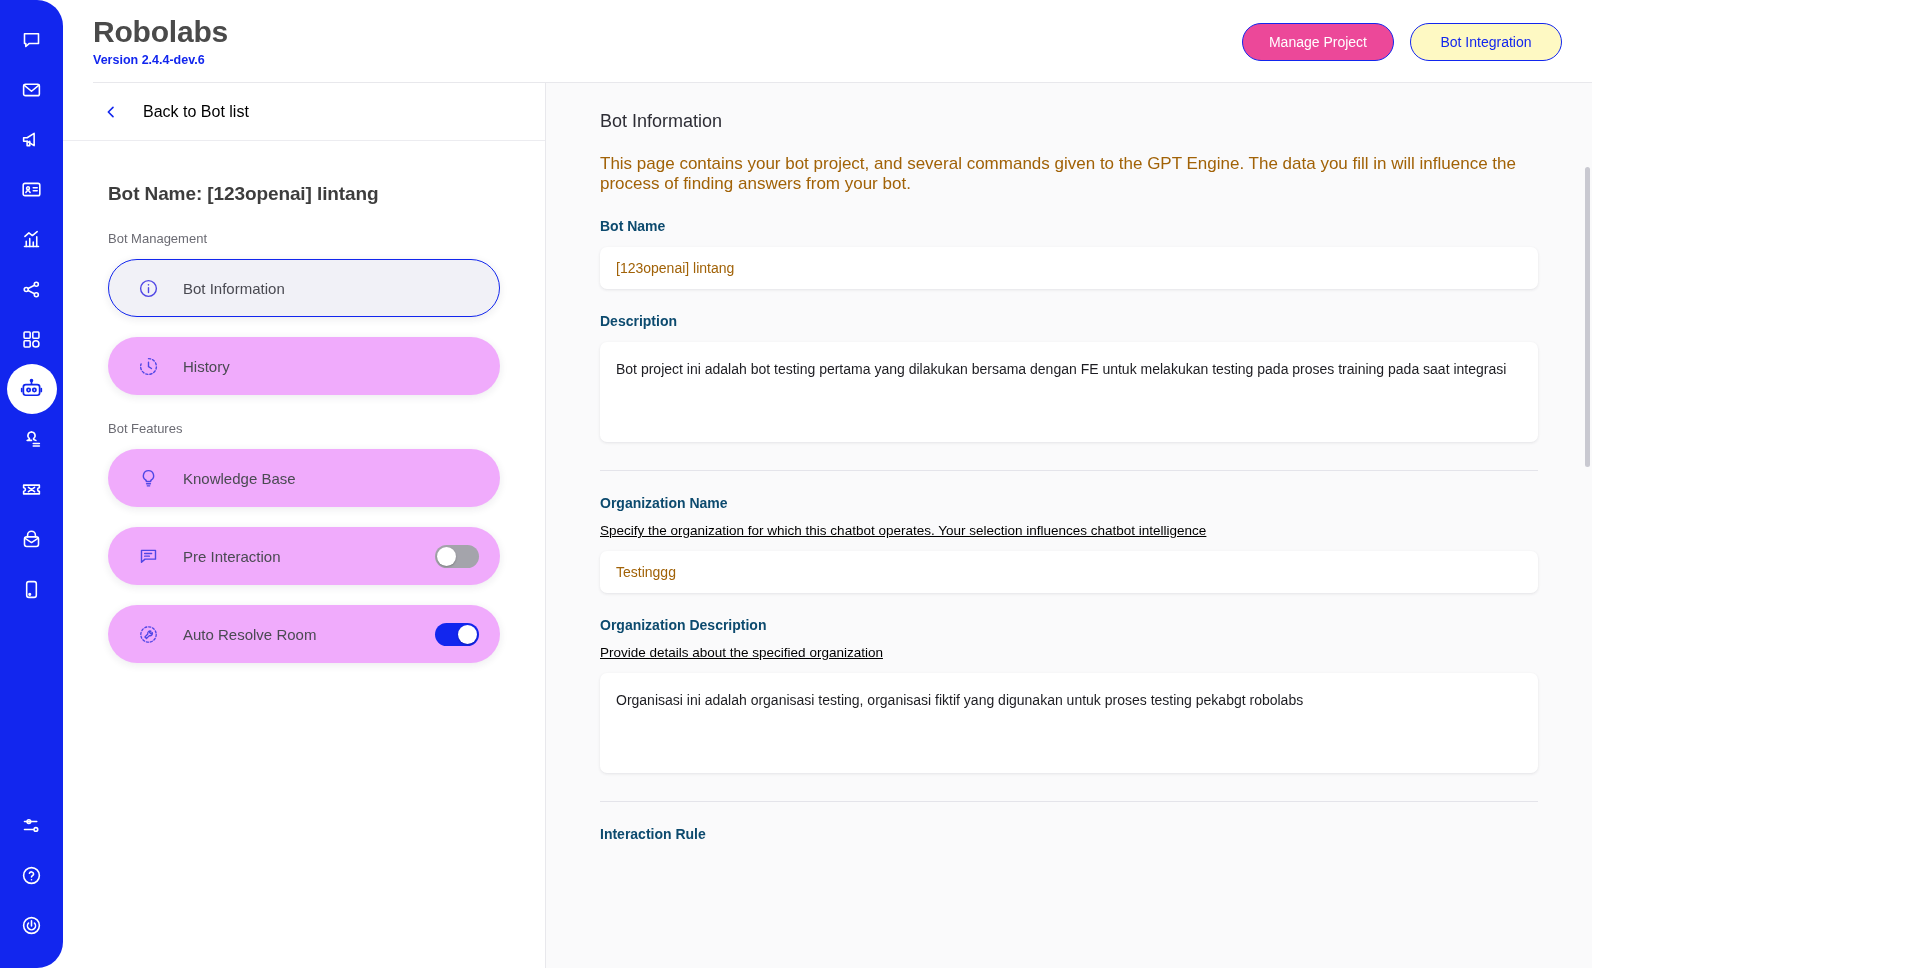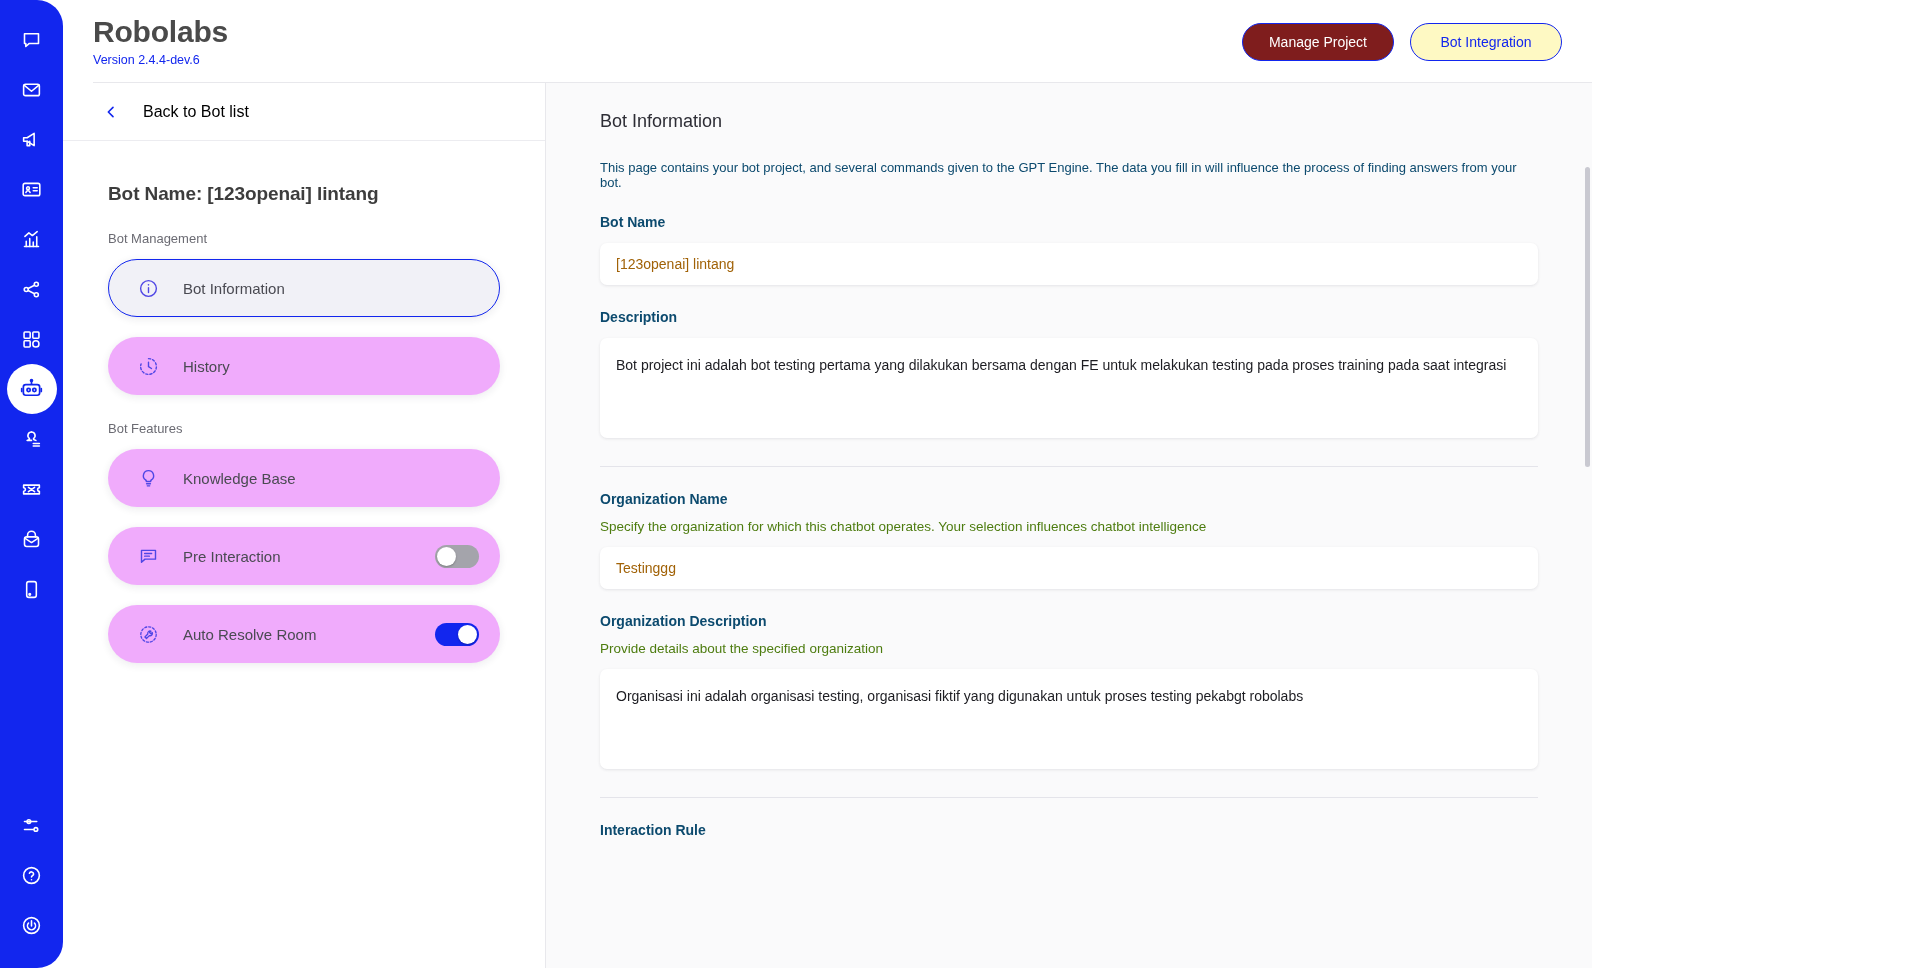--- a/index.html
+++ b/index.html
@@ -44,30 +44,30 @@
     padding: 0 30px 0 30px;
     background: #ffffff;
     position: relative;
   }
   .brand { display: flex; flex-direction: column; justify-content: center; padding-left: 0px; }
   .brand-title {
     font-size: 30px; font-weight: 700; color: #4a4a4a; line-height: 1.05;
     letter-spacing: -0.2px;
   }
   .brand-version {
-    font-size: 12.5px; font-weight: 400; color: #1226EE; margin-top: 5px;
+    font-size: 12.5px; font-weight: 700; color: #1226EE; margin-top: 5px;
   }
   .header-actions { margin-left: auto; display: flex; align-items: center; gap: 16px; }
   .btn {
     height: 38px; border-radius: 19px;
     display: inline-flex; align-items: center; justify-content: center;
     font-size: 14px; cursor: pointer; white-space: nowrap;
     padding: 0 26px;
   }
-  .btn-primary { background: #7f1d1d; color: #fff; border: 1px solid #1226EE; min-width: 152px; }
+  .btn-primary { background: #ec4899; color: #fff; border: 1px solid #1226EE; min-width: 152px; }
   .btn-outline { background: #fef9c3; color: #1226EE; border: 1.5px solid #1226EE; min-width: 152px; }
 
   .header-rule {
     position: absolute; left: 30px; right: 0; bottom: 0; height: 1px; background: #e8e8ec;
   }
 
   
   .body { flex: 1 1 auto; display: flex; min-height: 0; }
 
   .leftpanel {
@@ -119,25 +119,25 @@
 
   
   .main {
     flex: 1 1 auto;
     background: #fafafb;
     overflow-y: auto;
     padding: 28px 54px 40px 54px;
     position: relative;
   }
   .main-title { font-size: 18px; color: #2d2d35; font-weight: 400; }
-  .main-sub { font-size: 13px; color: #0c4a6e; margin-top: 28px; }
+  .main-sub { font-size: 17px; color: #a16207; margin-top: 22px; }
 
   .field { margin-top: 24px; }
   .field-label { font-size: 14px; font-weight: 700; color: #0c4a6e; }
-  .field-help { font-size: 13.5px; color: #4d7c0f; margin-top: 12px; }
+  .field-help { font-size: 13.5px; color: #000000; margin-top: 12px; text-decoration: underline; }
 
   .input-box {
     margin-top: 13px;
     background: #ffffff;
     border-radius: 7px;
     box-shadow: 0 1px 3px rgba(25,25,50,0.10);
     font-size: 14px; color: #a16207;
     padding: 15px 16px;
     height: 42px;
     display: flex; align-items: center;

